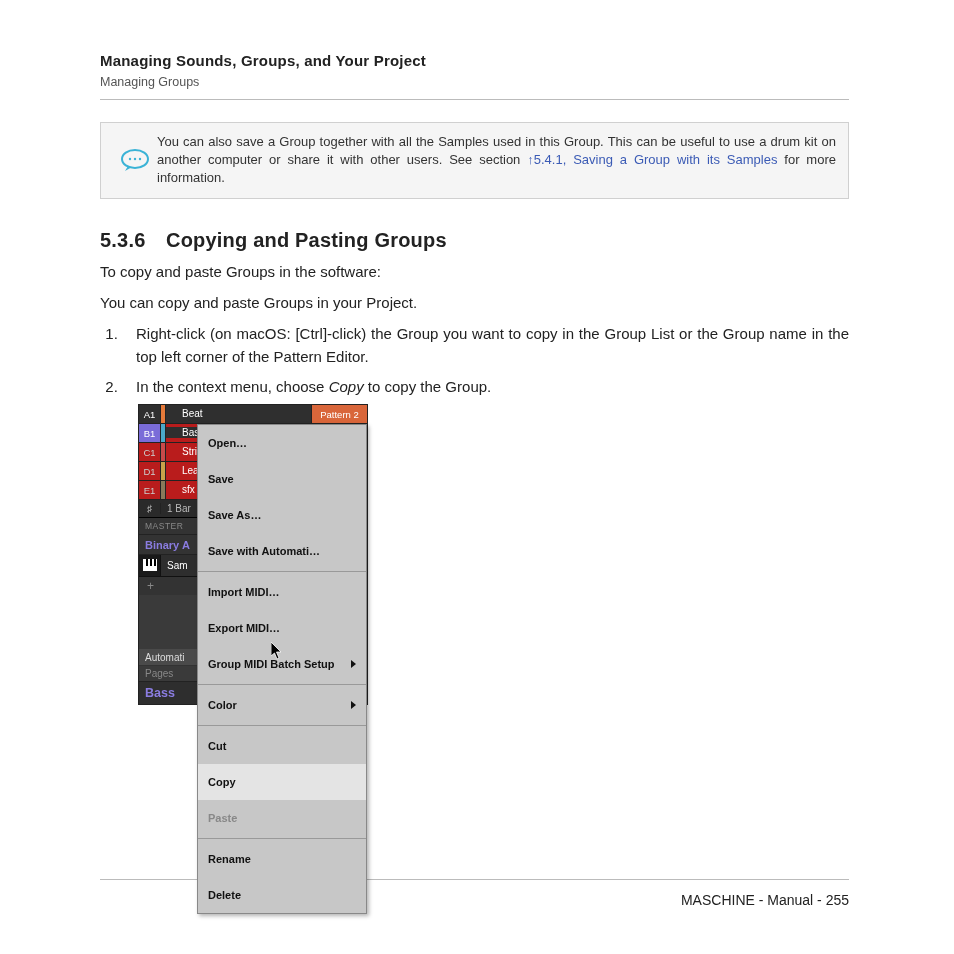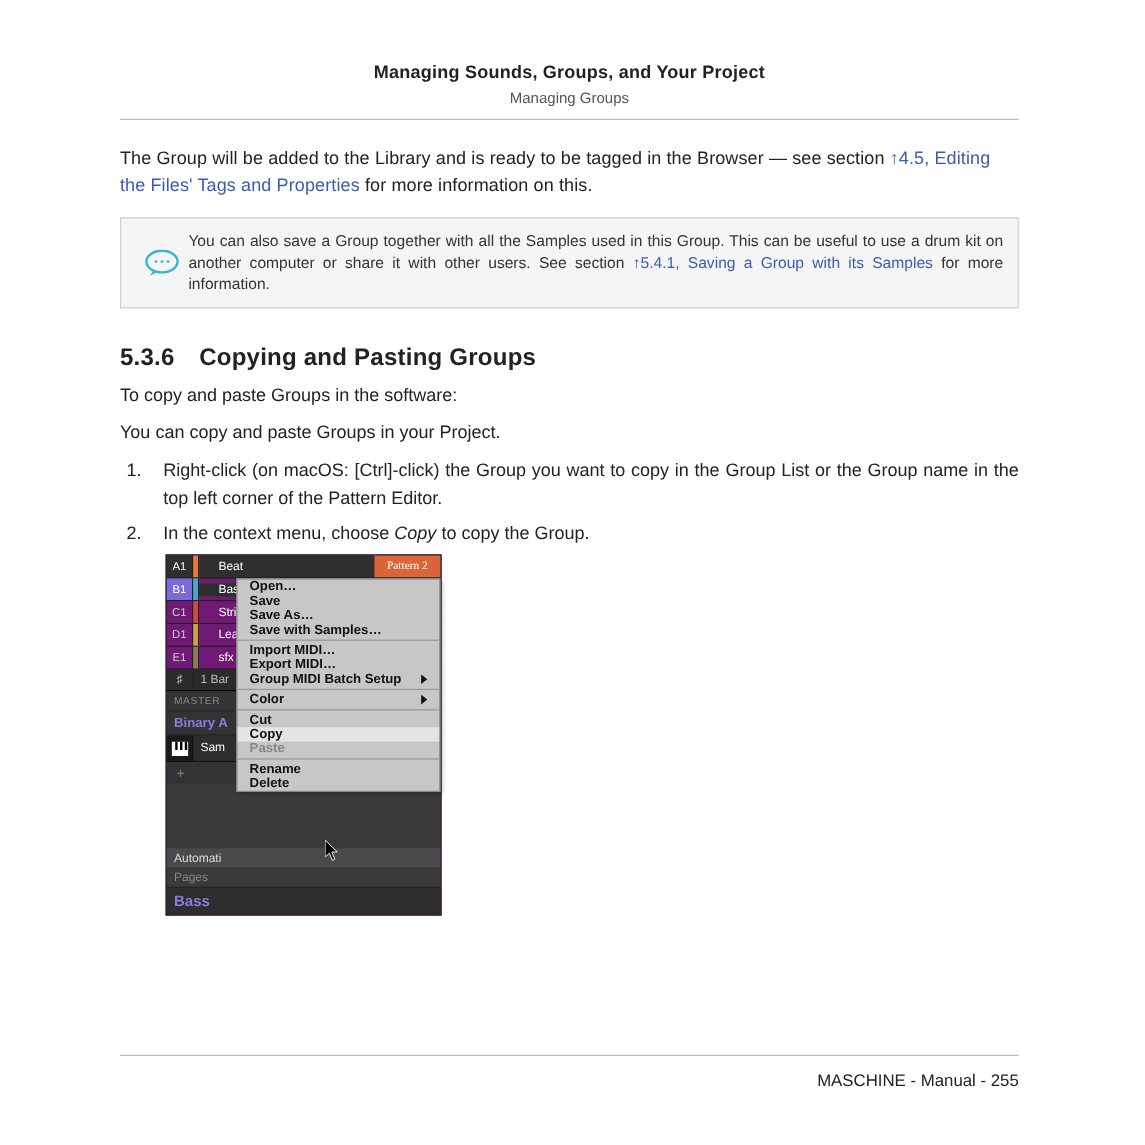--- a/index.html
+++ b/index.html
@@ -10,21 +10,21 @@
     background: #fff;
     font-family: "Helvetica Neue", Arial, sans-serif;
     color: #222;
     position: relative;
     overflow: hidden;
   }
   .page {
     padding: 52px 105px 0 100px;
   }
   .header {
-    text-align: center;
+    text-align: left;
     border-bottom: 1px solid #bbb;
     padding-bottom: 10px;
     margin-bottom: 22px;
   }
   .header-title {
     font-weight: 700;
     font-size: 15px;
     letter-spacing: 0.2px;
   }
   .header-sub {
@@ -87,21 +87,21 @@
   ol.steps li {
     padding-left: 14px;
     margin-bottom: 6px;
     text-align: justify;
   }
   
   
   .shot {
     margin-left: 38px;
     width: 230px;
-    background: #701a75;
+    background: #b91c1c;
     font-family: Arial, sans-serif;
     font-size: 10px;
     color: #ddd;
     position: relative;
     border: 1px solid #222;
   }
   .shot-row {
     display: flex;
     align-items: center;
     height: 19px;
@@ -133,21 +133,21 @@
     height: 100%;
     line-height: 19px;
     text-align: center;
     color: #fff;
     font-size: 9.5px;
     border-left: 1px solid #222;
   }
   .row-a { background: #2f2f2f; }
   .row-a .cell-id { color: #fff; }
   .row-a .cell-bar { background: #e67a3a; }
-  .row-a .pattern-cell { background: #d9663a; font-family: Liberation Serif, serif; }
+  .row-a .pattern-cell { background: #d9663a; }
   .row-b .cell-id { background: #7a6cd8; color: #fff; }
   .row-b .cell-bar { background: #4aa9c9; }
   .row-b .cell-name { background: #2e2e2e; }
   .row-c .cell-bar { background: #c94a4a; }
   .row-d .cell-bar { background: #c9a24a; }
   .row-e .cell-bar { background: #8a7a5a; }
   .row-bar {
     display: flex; align-items: center; height: 18px;
     border-bottom: 1px solid #000; background: #2a2a2a;
     font-size: 10px; color: #bbb;
@@ -202,21 +202,21 @@
     width: 170px;
     background: #c7c7c7;
     border: 1px solid #888;
     box-shadow: 2px 2px 4px rgba(0,0,0,0.3);
     color: #111;
     font-size: 11px;
     font-weight: 600;
     z-index: 5;
   }
   .ctx-item {
-    padding: 0 10px;
+    padding: 12px 10px;
     cursor: default;
     position: relative;
   }
   .ctx-item.hl { background: #e4e4e4; }
   .ctx-item.disabled { color: #888; }
   .ctx-sep {
     height: 1px;
     background: #999;
     margin: 2px 0;
   }
@@ -250,23 +250,20 @@
 </style>
 </head>
 <body>
 
 <div class="page">
   <div class="header">
     <div class="header-title">Managing Sounds, Groups, and Your Project</div>
     <div class="header-sub">Managing Groups</div>
   </div>
 
-  <p class="intro">
-    <span>The Group will be added to the Library and is ready to be tagged in the Browser — see section </span><a class="link">↑4.5, Editing the Files' Tags and Properties</a><span> for more information on this.</span>
-  </p>
 
   <div class="callout">
     <div class="callout-icon">
       <svg width="30" height="24" viewBox="0 0 30 24">
         <ellipse cx="15" cy="10" rx="13" ry="9" fill="none" stroke="#3bb3d6" stroke-width="2"></ellipse>
         <path d="M 8 17 L 5 22 L 12 18 Z" fill="#3bb3d6"></path>
         <circle cx="10" cy="10" r="1.2" fill="#3bb3d6"></circle>
         <circle cx="15" cy="10" r="1.2" fill="#3bb3d6"></circle>
         <circle cx="20" cy="10" r="1.2" fill="#3bb3d6"></circle>
       </svg>
@@ -338,21 +335,21 @@
     <div class="row-plus">+</div>
     <div class="shot-gap"></div>
     <div class="row-auto">Automati</div>
     <div class="row-pages">Pages</div>
     <div class="row-bass">Bass</div>
 
     <div class="ctx" id="ctx-menu">
         <div class="ctx-item">Open…</div>
         <div class="ctx-item">Save</div>
         <div class="ctx-item">Save As…</div>
-        <div class="ctx-item">Save with Samples…</div>
+        <div class="ctx-item">Save with Automati…</div>
         <div class="ctx-sep"></div>
         <div class="ctx-item">Import MIDI…</div>
         <div class="ctx-item">Export MIDI…</div>
         <div class="ctx-item">Group MIDI Batch Setup<span class="ctx-arrow"></span></div>
         <div class="ctx-sep"></div>
         <div class="ctx-item">Color<span class="ctx-arrow"></span></div>
         <div class="ctx-sep"></div>
         <div class="ctx-item">Cut</div>
         <div class="ctx-item hl">Copy</div>
         <div class="ctx-item disabled">Paste</div>

